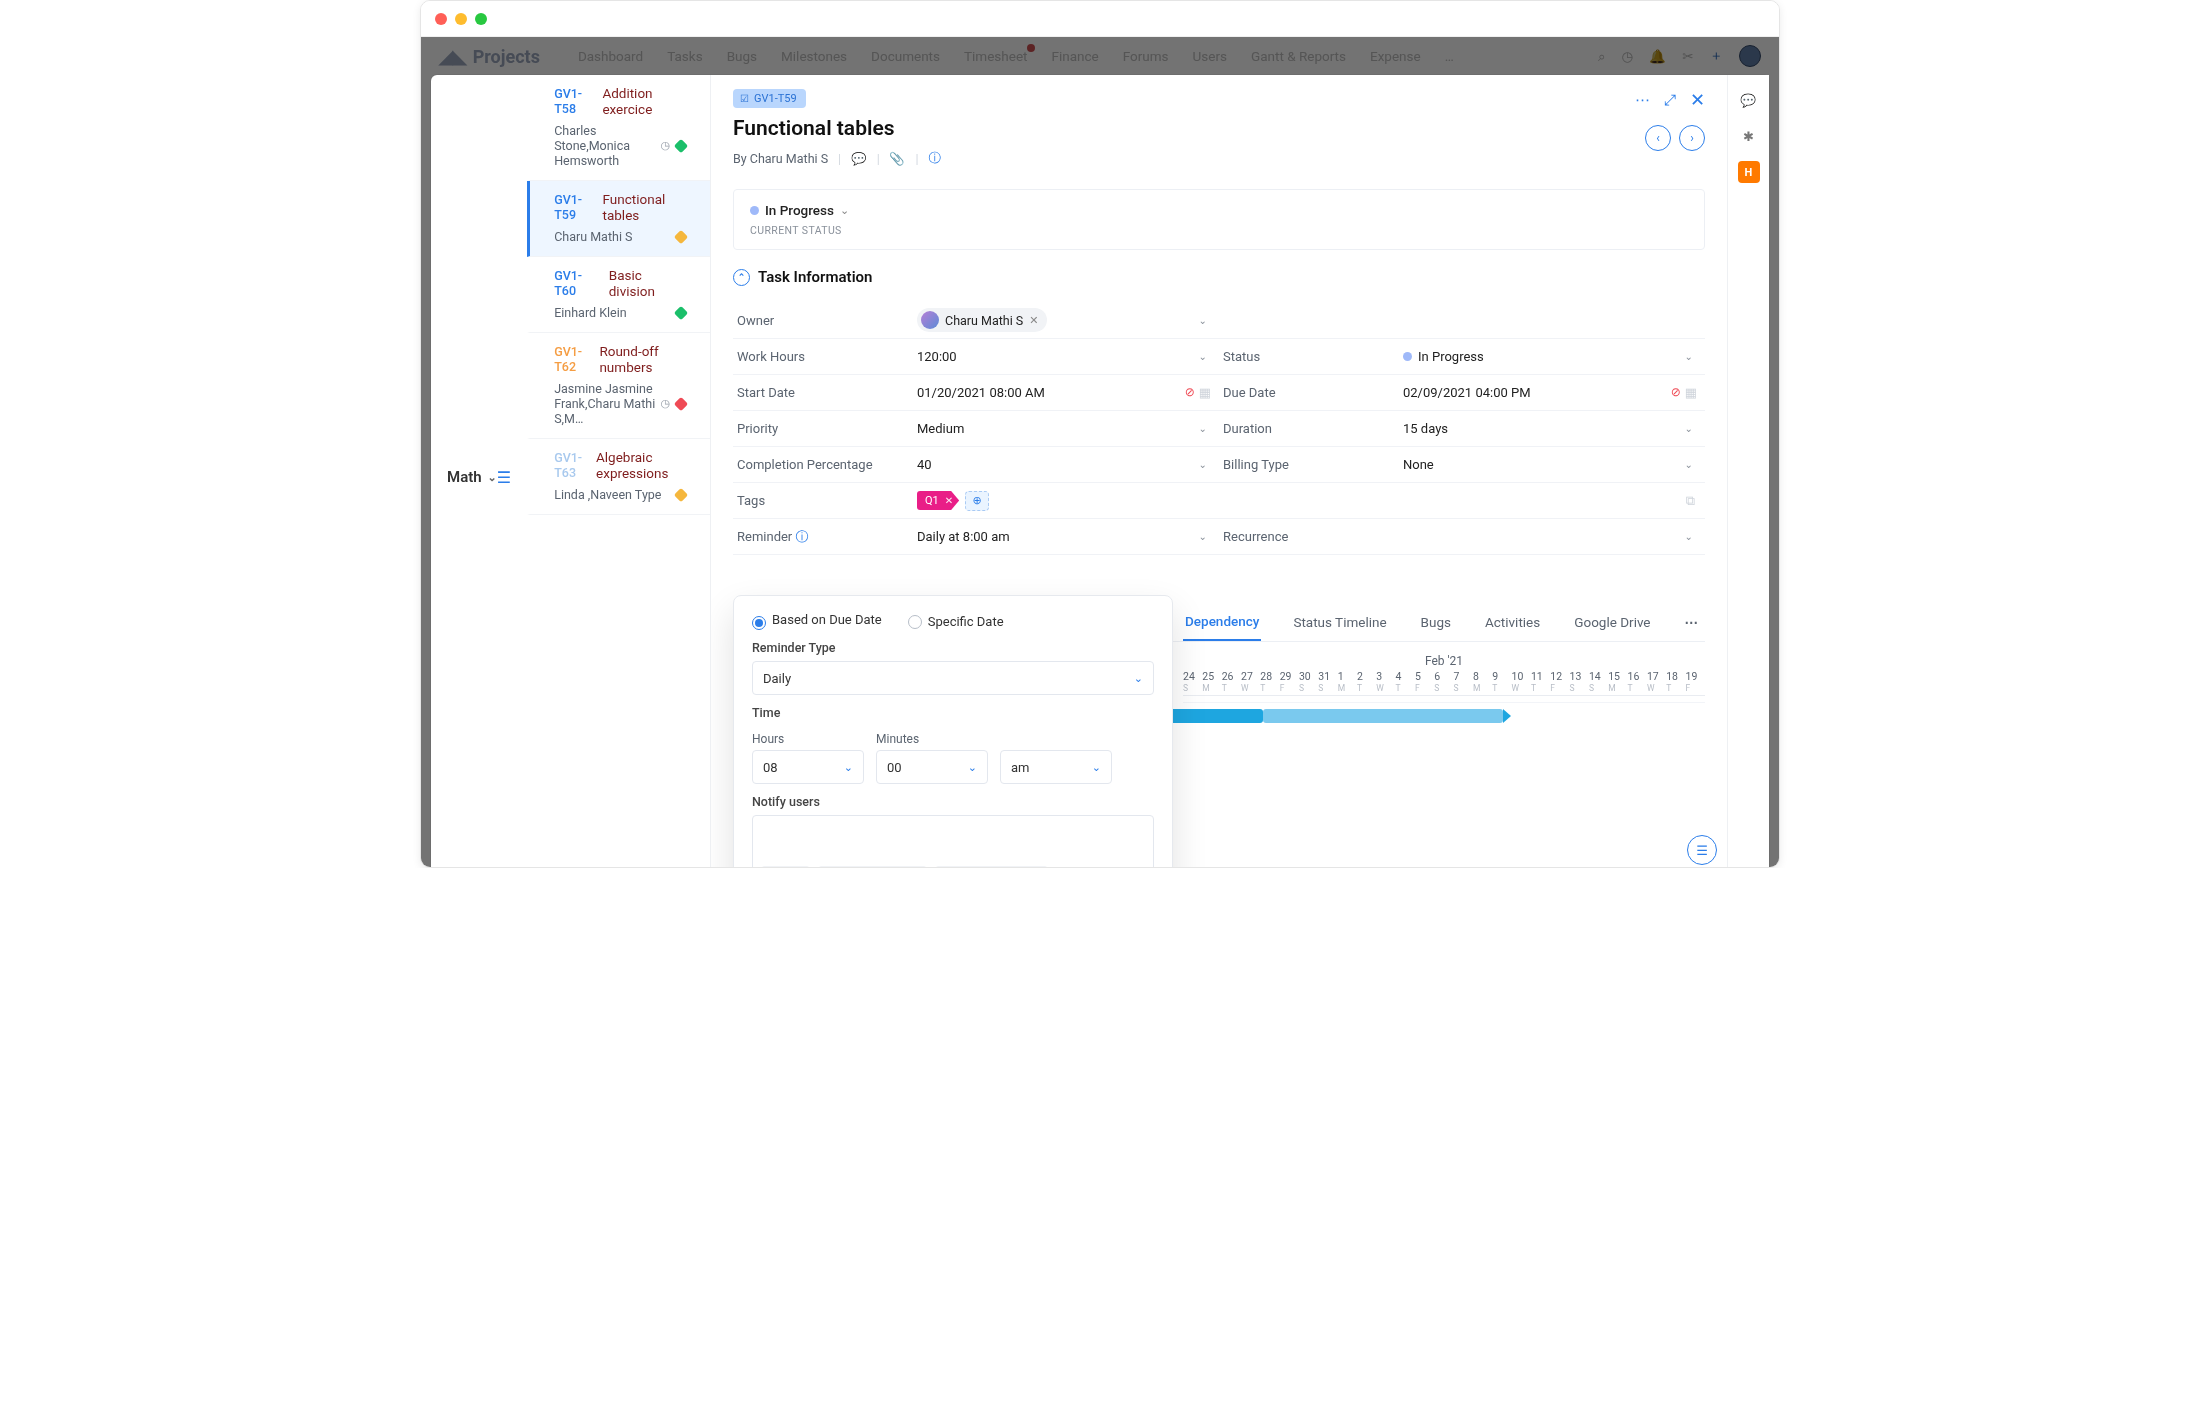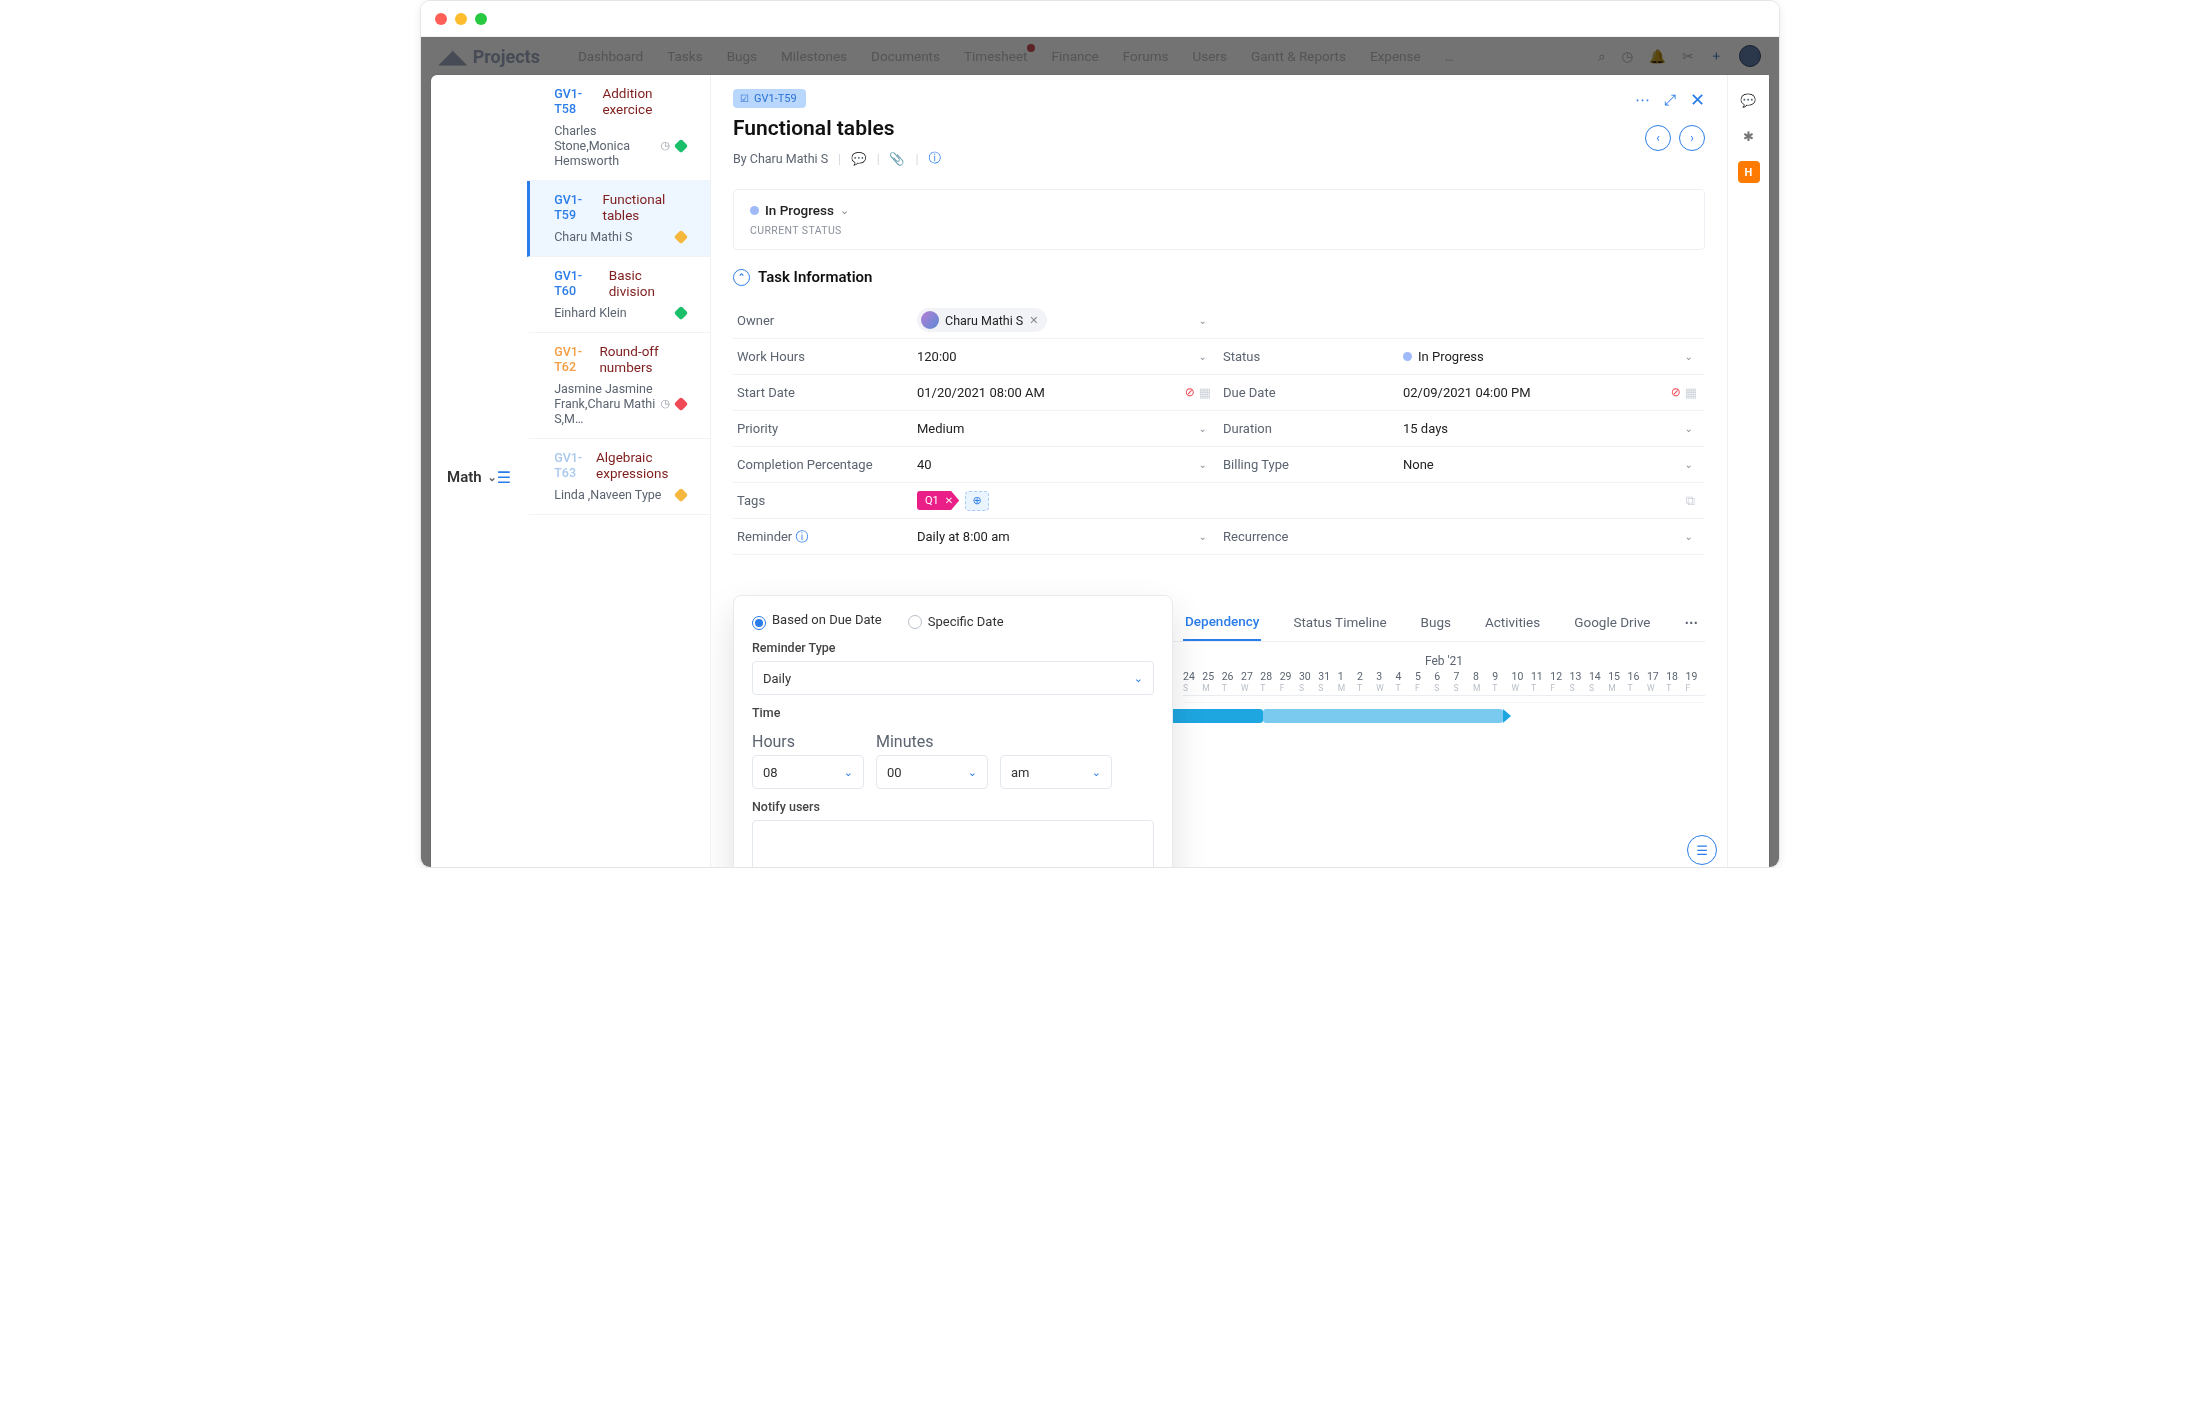--- a/index.html
+++ b/index.html
@@ -78,21 +78,21 @@
 .tag-chip .tx{ color:#fff; opacity:.9; font-size:10px;}
 .tag-add { width:24px; height:20px; border:1px dashed #a9caf4; color:#2b7de9; border-radius:4px; display:flex; align-items:center; justify-content:center; background:#eaf4ff; font-size:11px; }
 .copy-ic { position:absolute; right:6px; color:#cfd4db; }
 
 .popover { position:absolute; left:22px; width:440px; background:#fff; border:1px solid #e6e9ee; border-radius:8px; box-shadow:0 16px 36px rgba(0,0,0,0.12); padding:16px 18px 18px; z-index:30; top:520px; }
 .radio-row { display:flex; gap:26px; align-items:center; font-size:13px; margin-bottom:10px; }
 .radio { width:14px; height:14px; border-radius:50%; border:1.5px solid #2b7de9; display:inline-flex; align-items:center; justify-content:center; margin-right:6px; vertical-align:-3px; }
 .radio.on::after{content:""; width:8px; height:8px; border-radius:50%; background:#2b7de9;}
 .radio.off{border-color:#b7bec8;}
 .field-lbl { font-size:12.5px; color:#444; margin:10px 0 6px; font-weight:500; }
-.sub-lbl { font-size:16px; color:#5b6470; margin:6px 0 4px; }
+.sub-lbl { font-size:12px; color:#5b6470; margin:6px 0 4px; }
 .select-box { width:100%; border:1px solid #e3e7ee; border-radius:4px; height:34px; display:flex; align-items:center; padding:0 10px; justify-content:space-between; font-size:13px; }
 .select-box .chev{color:#2b7de9; font-size:11px;}
 .time-grid { display:flex; gap:12px; }
 .time-grid .select-box { width:112px; }
 .user-chips-box { width:100%; border:1px solid #e3e7ee; border-radius:4px; min-height:38px; display:flex; align-items:center; flex-wrap:wrap; gap:8px; padding:6px 8px; }
 .uchip { background:#f1f3f6; border-radius:4px; padding:4px 8px; font-size:12.5px; display:inline-flex; gap:6px; align-items:center;margin-top:44px; }
 .uchip .x{color:#888;font-size:11px;}
 
 .lower-tabs { margin:48px 22px 0; border-bottom:1px solid #eceff4; display:flex; gap:30px; align-items:center; font-size:13.5px; color:#5b6470; padding-left:450px; }
 .lower-tabs .tab { padding:10px 2px; cursor:pointer; }

